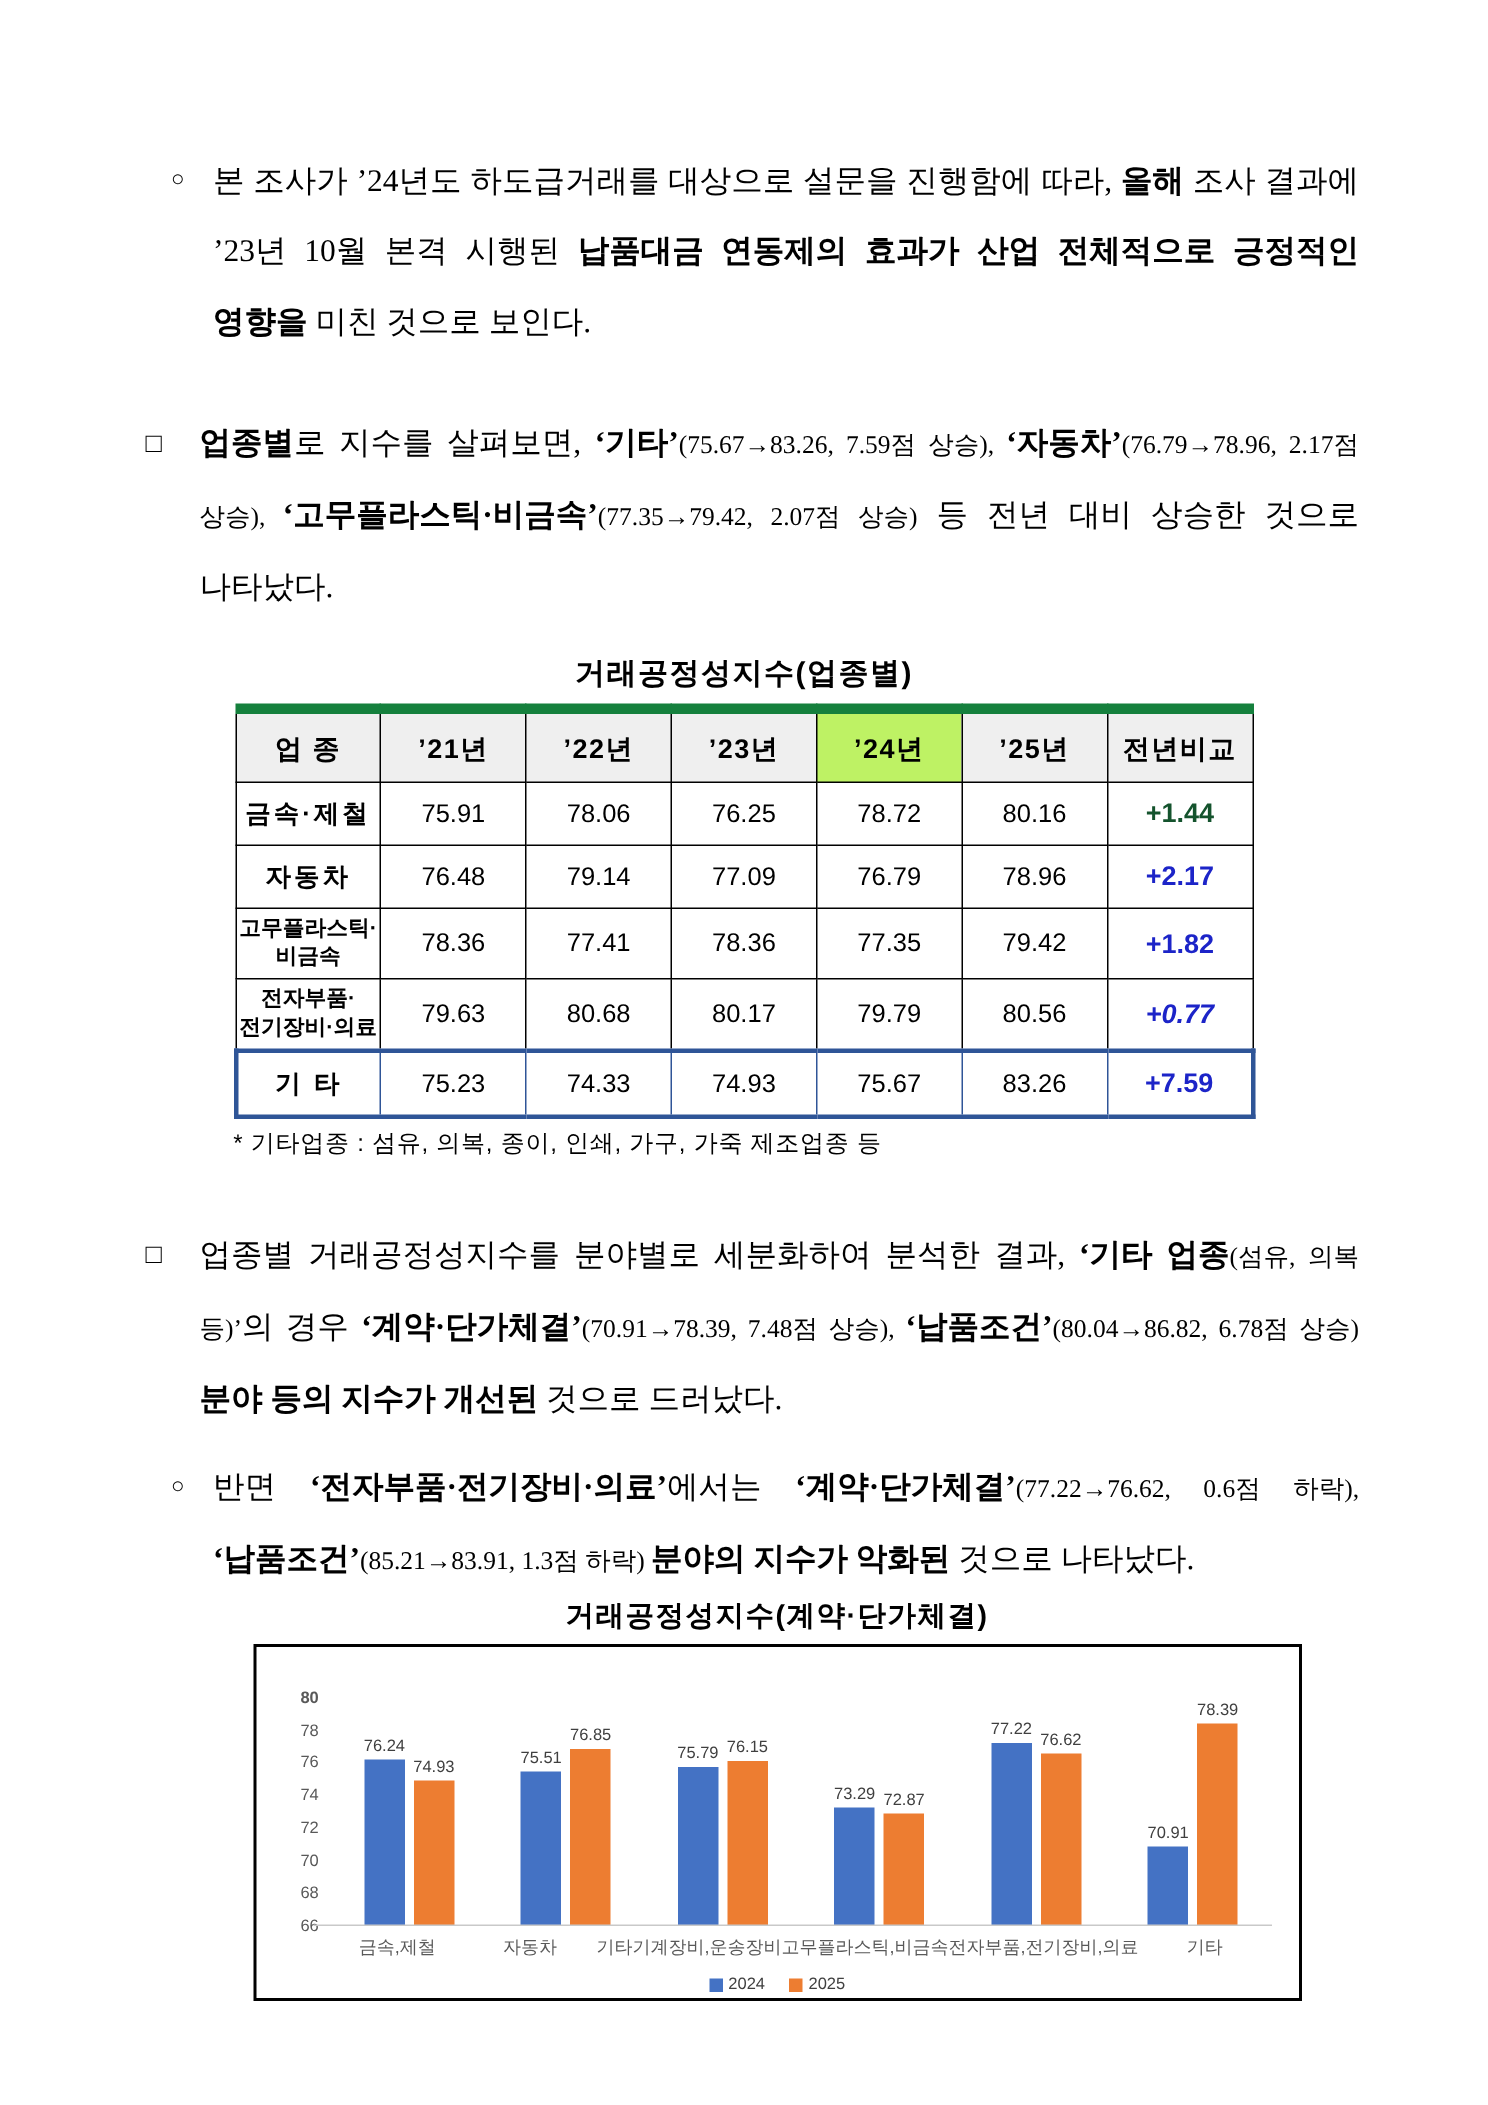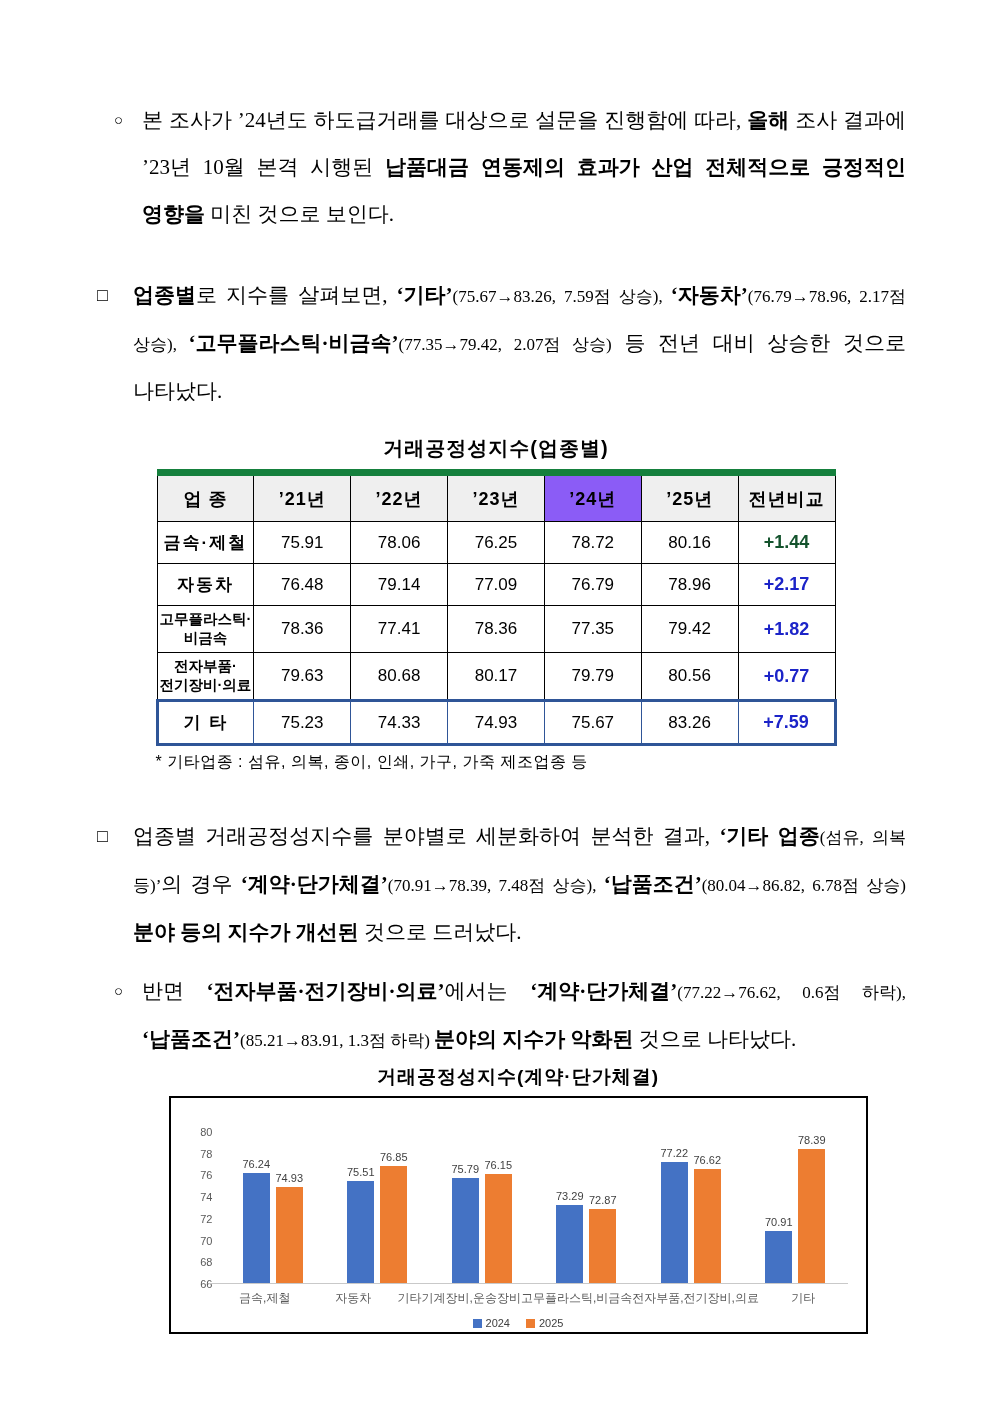--- a/index.html
+++ b/index.html
@@ -83,21 +83,21 @@
     <div class="table-block">
       <div class="table-title">거래공정성지수(업종별)</div>
       <div class="table-wrap">
           <table>
             <thead>
               <tr>
                 <th style="background: rgb(239, 239, 239);">업 종</th>
                 <th style="background: rgb(239, 239, 239);">’21년</th>
                 <th style="background: rgb(239, 239, 239);">’22년</th>
                 <th style="background: rgb(239, 239, 239);">’23년</th>
-                <th style="background: #8b5cf6;">’24년</th>
+                <th style="background: #bef264;">’24년</th>
                 <th style="background: rgb(239, 239, 239);">’25년</th>
                 <th style="background: rgb(239, 239, 239);">전년비교</th>
               </tr>
             </thead>
             <tbody>
               <tr>
                 <td class="label">금속·제철</td>
                 <td>75.91</td>
                 <td>78.06</td>
                 <td>76.25</td>
@@ -125,21 +125,21 @@
                 <td class="diff" style="color: rgb(28, 36, 200);">+1.82</td>
               </tr>
               <tr>
                 <td class="label multi">전자부품·
 전기장비·의료</td>
                 <td>79.63</td>
                 <td>80.68</td>
                 <td>80.17</td>
                 <td>79.79</td>
                 <td>80.56</td>
-                <td class="diff" style="color: rgb(28, 36, 200);">+0.77</td>
+                <td class="diff" style="color: rgb(28, 36, 200); font-style: italic;">+0.77</td>
               </tr>
               <tr class="highlight">
                 <td class="label" style="border-color: rgb(47, 85, 151);">기 타</td>
                 <td style="border-color: rgb(47, 85, 151);">75.23</td>
                 <td style="border-color: rgb(47, 85, 151);">74.33</td>
                 <td style="border-color: rgb(47, 85, 151);">74.93</td>
                 <td style="border-color: rgb(47, 85, 151);">75.67</td>
                 <td style="border-color: rgb(47, 85, 151);">83.26</td>
                 <td class="diff" style="color: rgb(28, 36, 200); border-color: rgb(47, 85, 151);">+7.59</td>
               </tr>
@@ -154,21 +154,21 @@
     </div>
 
     <div class="para sub p-gap-4">
       <span class="bullet">○</span><span><span class="seg-n">반면 </span><span class="seg-b">‘전자부품·전기장비·의료’</span><span class="seg-n">에서는 </span><span class="seg-b">‘계약·단가체결’</span><span class="seg-p">(77.22→76.62, 0.6점 하락), </span><span class="seg-b">‘납품조건’</span><span class="seg-p">(85.21→83.91, 1.3점 하락) </span><span class="seg-b">분야의 지수가 악화된</span><span class="seg-n"> 것으로 나타났다.</span></span>
     </div>
 
     <div class="chart-block">
       <div class="chart-title">거래공정성지수(계약·단가체결)</div>
       <div class="chart-frame">
           <div class="plot">
-            <div class="ytick" style="bottom: 100%;">80</div>
+            <div class="ytick" style="bottom: 100%; font-weight: bold;">80</div>
             <div class="ytick" style="bottom: 85.7143%;">78</div>
             <div class="ytick" style="bottom: 71.4286%;">76</div>
             <div class="ytick" style="bottom: 57.1429%;">74</div>
             <div class="ytick" style="bottom: 42.8571%;">72</div>
             <div class="ytick" style="bottom: 28.5714%;">70</div>
             <div class="ytick" style="bottom: 14.2857%;">68</div>
             <div class="ytick" style="bottom: 0%;">66</div>
             <div class="group">
               <div class="barwrap">
                 <div class="bar-label">76.24</div>

